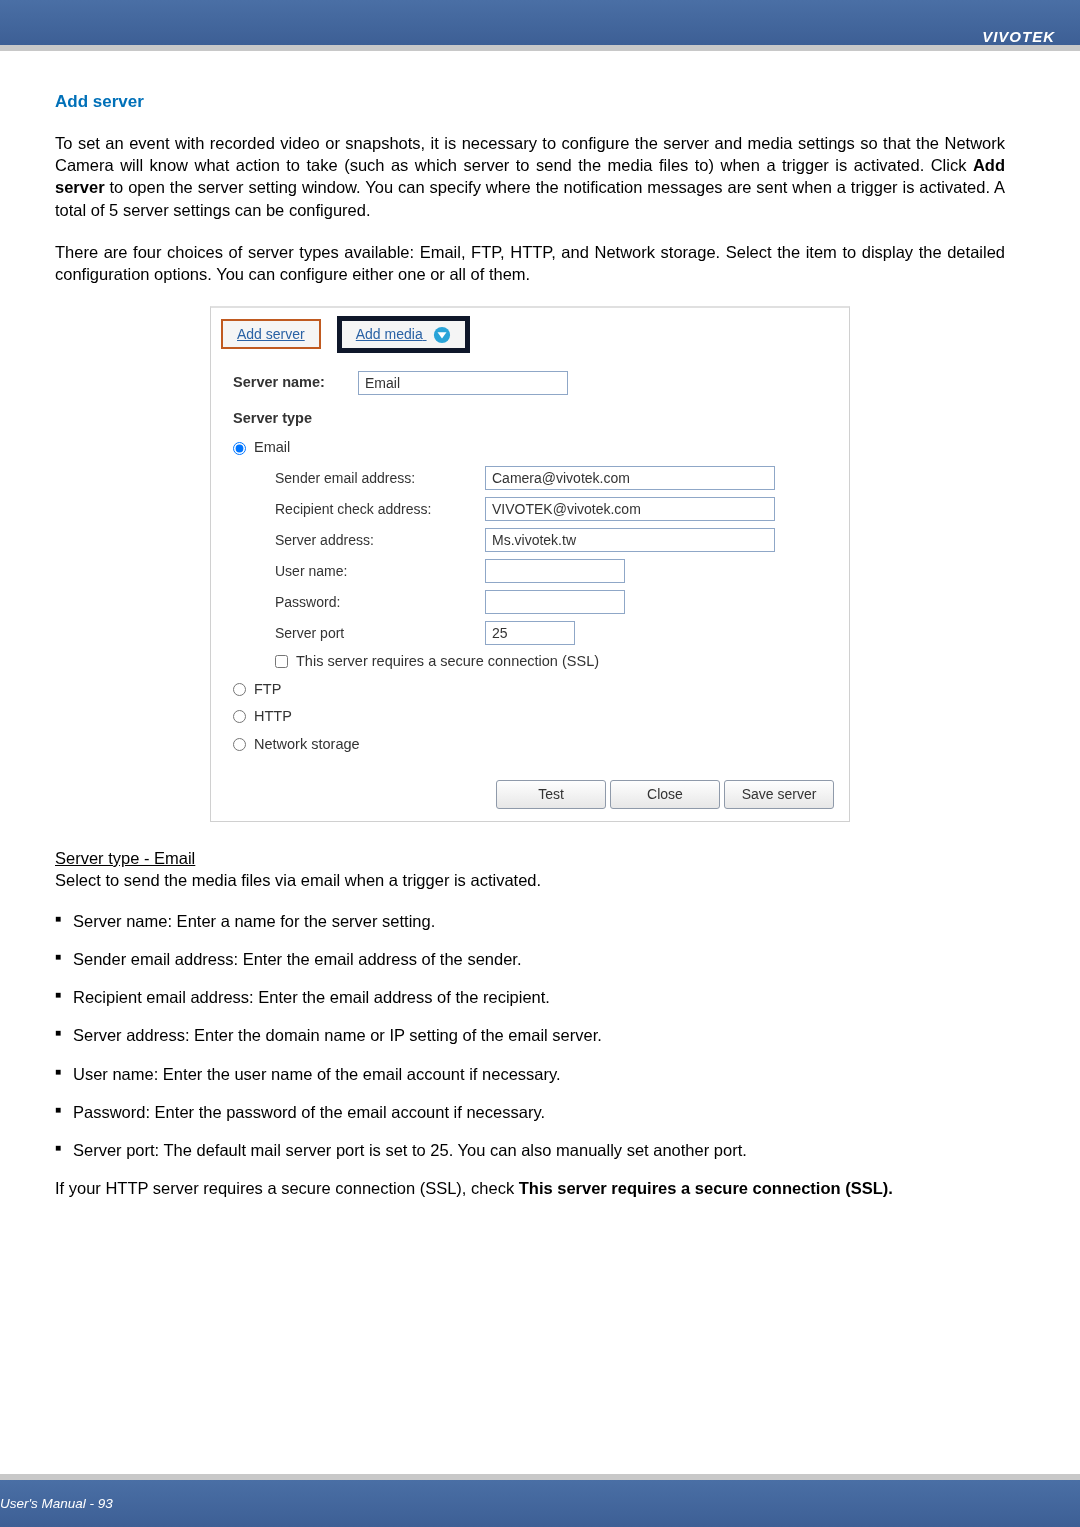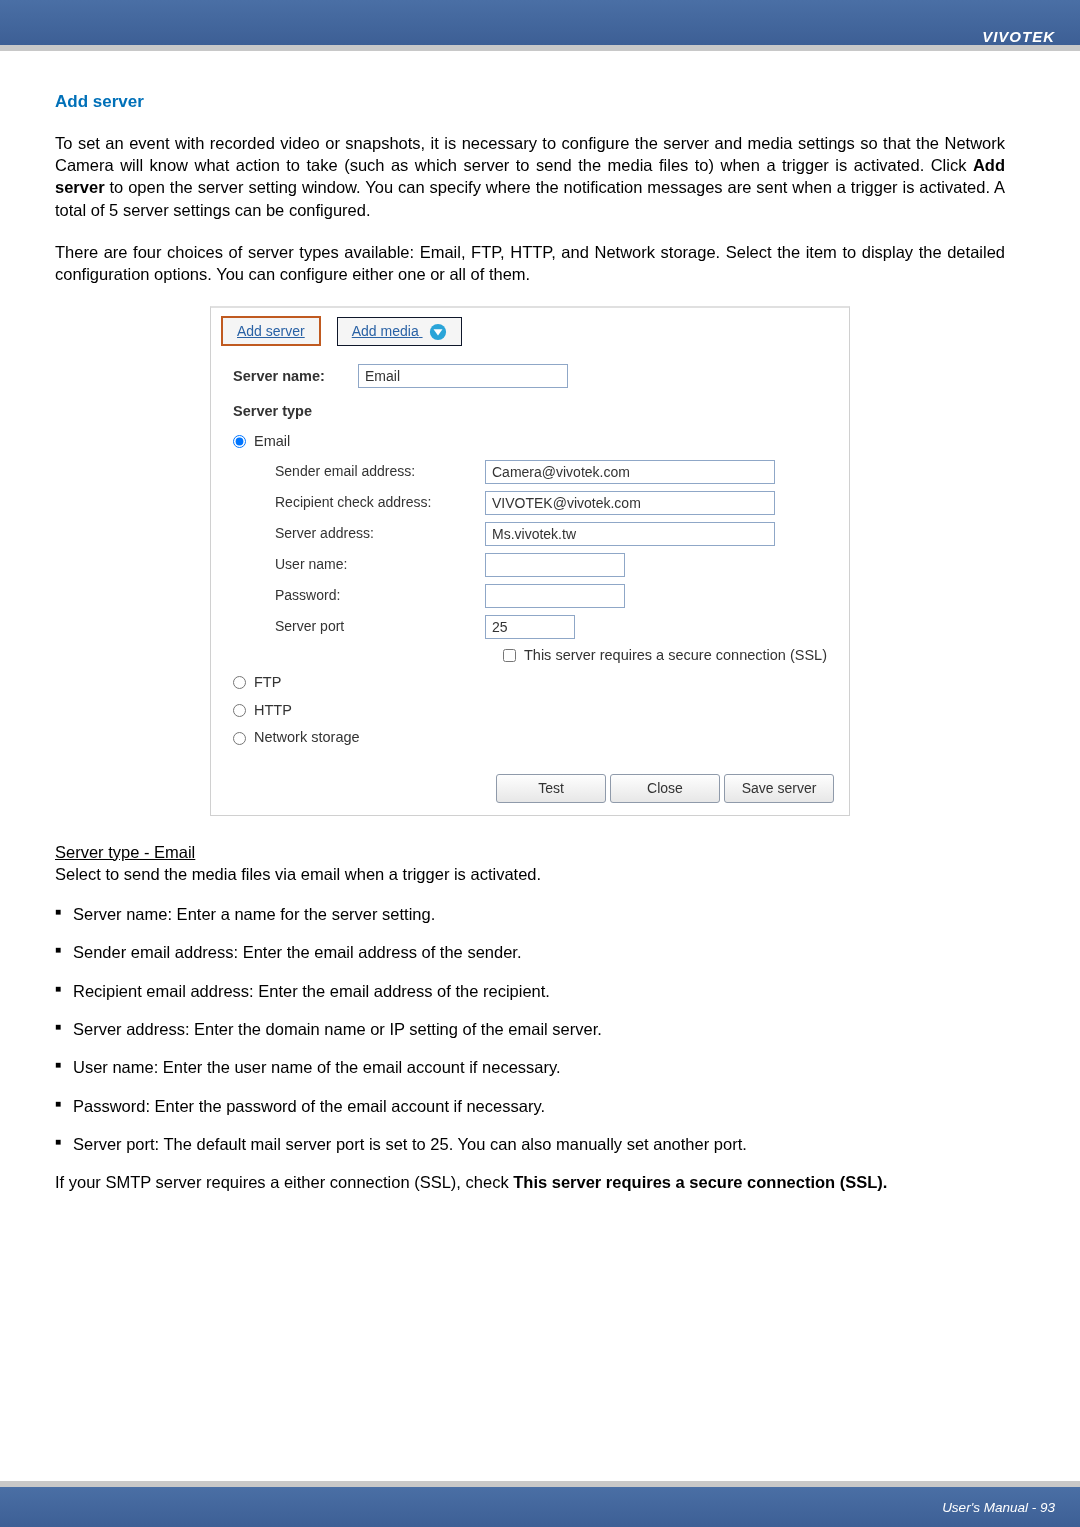--- a/index.html
+++ b/index.html
@@ -57,21 +57,21 @@
     font-size: 14.5px;
     color: #333;
     position: relative;
     padding-bottom: 12px;
   }
   .tabs-row {
     padding: 8px 10px 0 10px;
   }
   .tab-btn {
     display: inline-block;
-    border: 1px solid #0f172a;
+    border: 5px solid #0f172a;
     background: #f5f5f5;
     color: #2a62a5;
     font-size: 14px;
     padding: 4px 14px;
     margin-right: 12px;
     position: relative;
     text-decoration: underline;
   }
   .tab-btn.active {
     border: 2px solid #c05a20;
@@ -107,21 +107,20 @@
     align-items: center;
     margin-bottom: 7px;
   }
   .field-row .flabel { font-size: 14px; color: #333; }
   .ssl-row {
     margin-left: 42px;
     display: flex;
     align-items: center;
     margin-top: 4px;
     margin-bottom: 6px;
-    justify-content: flex-end;
   }
   .ssl-row input { margin-right: 8px; }
   .btn-row {
     display: flex;
     justify-content: flex-end;
     gap: 4px;
     padding: 10px 15px 0 0;
   }
   .win-btn {
     border: 1px solid #8f9aaa;
@@ -157,26 +156,25 @@
   .footer-wrap {
     position: absolute;
     bottom: 0;
     left: 0; right: 0;
   }
   .gray-band-bot {
     height: 6px;
     background: #c8c8c8;
   }
   .footer {
-    height: 40px;
+    height: 47px;
     background: linear-gradient(to bottom, #4a6fa5 0%, #3d5f95 100%);
     display: flex;
     align-items: center;
-    justify-content: flex-end;
-    padding-right: 25px;
+    padding-right: 19px;
   }
   .footer-text {
     color: #fff;
     font-size: 13.5px;
     font-style: italic;
   }
 </style>
 </head>
 <body>
 
@@ -281,21 +279,21 @@
     <li>Server name: Enter a name for the server setting.</li>
     <li>Sender email address: Enter the email address of the sender.</li>
     <li>Recipient email address: Enter the email address of the recipient.</li>
     <li>Server address: Enter the domain name or IP setting of the email server.</li>
     <li>User name: Enter the user name of the email account if necessary.</li>
     <li>Password: Enter the password of the email account if necessary.</li>
     <li>Server port: The default mail server port is set to 25. You can also manually set another port.</li>
   </ul>
 
   <p class="para" style="text-align:justify;">
-    <span>If your SMTP server requires a either connection (SSL), check </span><span class="bold">This server requires a secure connection (SSL).</span>
+    <span>If your HTTP server requires a secure connection (SSL), check </span><span class="bold">This server requires a secure connection (SSL).</span>
   </p>
 </div>
 
 <div class="footer-wrap">
   <div class="gray-band-bot"></div>
   <div class="footer">
     <span class="footer-text">User's Manual - 93</span>
   </div>
 </div>
 

